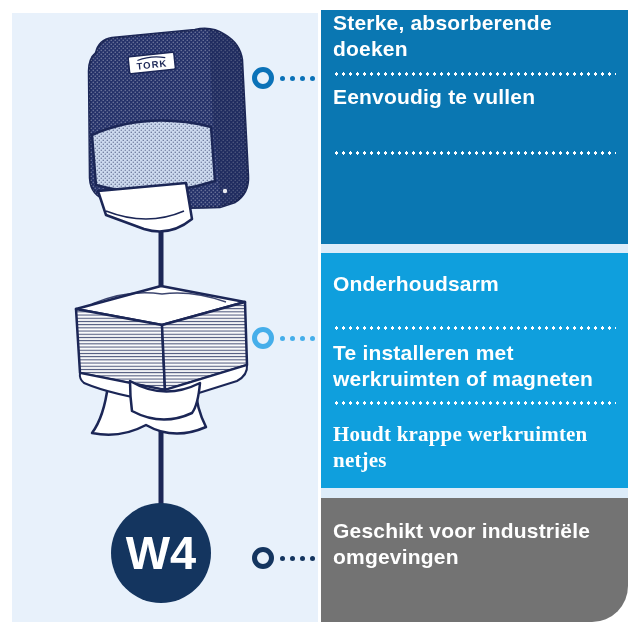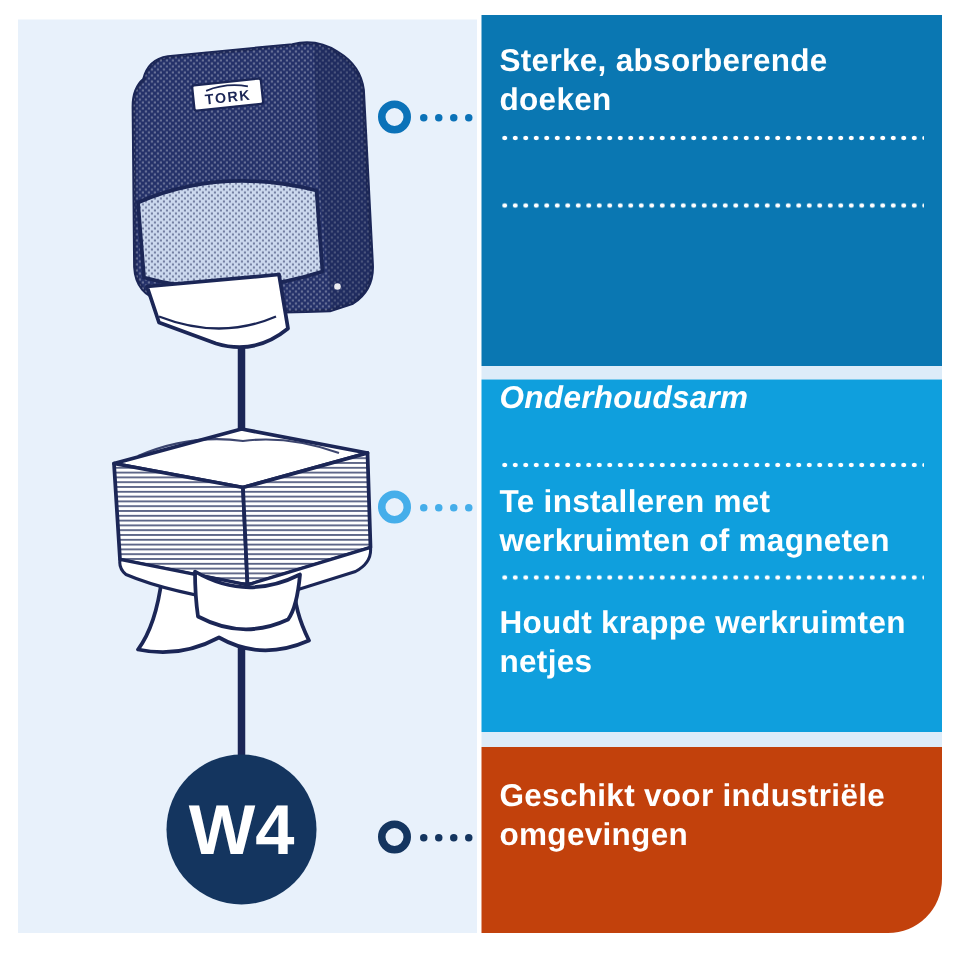--- a/index.html
+++ b/index.html
@@ -29,41 +29,41 @@
   .bullet-bot .cdot{background:#14355f;}
 
   
   .right-col{position:absolute;left:321px;top:10px;width:307px;}
   .panel{
     color:#ffffff;font-weight:bold;font-size:21px;line-height:26px;
     letter-spacing:0.2px;padding:0 12px;box-sizing:border-box;
   }
   .panel-top{height:234px;background:#0a77b2;}
   .panel-mid{height:235px;background:#0f9fdd;}
-  .panel-bot{height:124px;background:#c2410c;border-radius:0 0 36px 0;}
+  .panel-bot{height:124px;background:#737373;border-radius:0 0 36px 0;}
   .gap{height:9px;background:#ddecf9;}
   .gap2{height:10px;background:#ddecf9;}
 
   .dotsep{
     height:4px;
     background-image:radial-gradient(circle,#ffffff 1.5px,rgba(255,255,255,0) 1.7px);
     background-size:7px 4px;background-repeat:repeat-x;background-position:left center;
   }
   
-  .p1-i1{padding-top:18px;height:52px;}
+  .p1-i1{height:52px;}
   .p1-s1{margin-top:10px;}
   .p1-i2{margin-top:8px;height:26px;}
   .p1-s2{margin-top:41px;}
   .p1-i3{margin-top:9px;height:26px;}
   
-  .p2-i1{height:26px;font-style:italic;}
+  .p2-i1{padding-top:18px;height:26px;}
   .p2-s1{margin-top:29px;}
   .p2-i2{margin-top:10px;height:52px;}
   .p2-s2{margin-top:9px;}
-  .p2-i3{margin-top:16px;height:52px;}
+  .p2-i3{margin-top:16px;height:52px;font-family:Liberation Serif, serif;}
   
   .p3-i1{padding-top:20px;}
 </style>
 </head>
 <body>
 
 <div class="left-panel">
   <svg viewBox="0 0 306 609" aria-hidden="true">
     <defs>
       <pattern id="htWhite" width="4" height="4" patternUnits="userSpaceOnUse">
@@ -135,20 +135,21 @@
   <span class="cdot"></span>
   <span class="cdot"></span>
   <span class="cdot"></span>
 </div>
 
 <div class="right-col">
 
   <div class="panel panel-top">
     <div class="p1-i1">Sterke, absorberende doeken</div>
     <div class="dotsep p1-s1"></div>
+    <div class="p1-i2">Eenvoudig te vullen</div>
     <div class="dotsep p1-s2"></div>
   </div>
 
   <div class="gap"></div>
 
   <div class="panel panel-mid">
     <div class="p2-i1">Onderhoudsarm</div>
     <div class="dotsep p2-s1"></div>
     <div class="p2-i2">Te installeren met werkruimten of magneten</div>
     <div class="dotsep p2-s2"></div>

